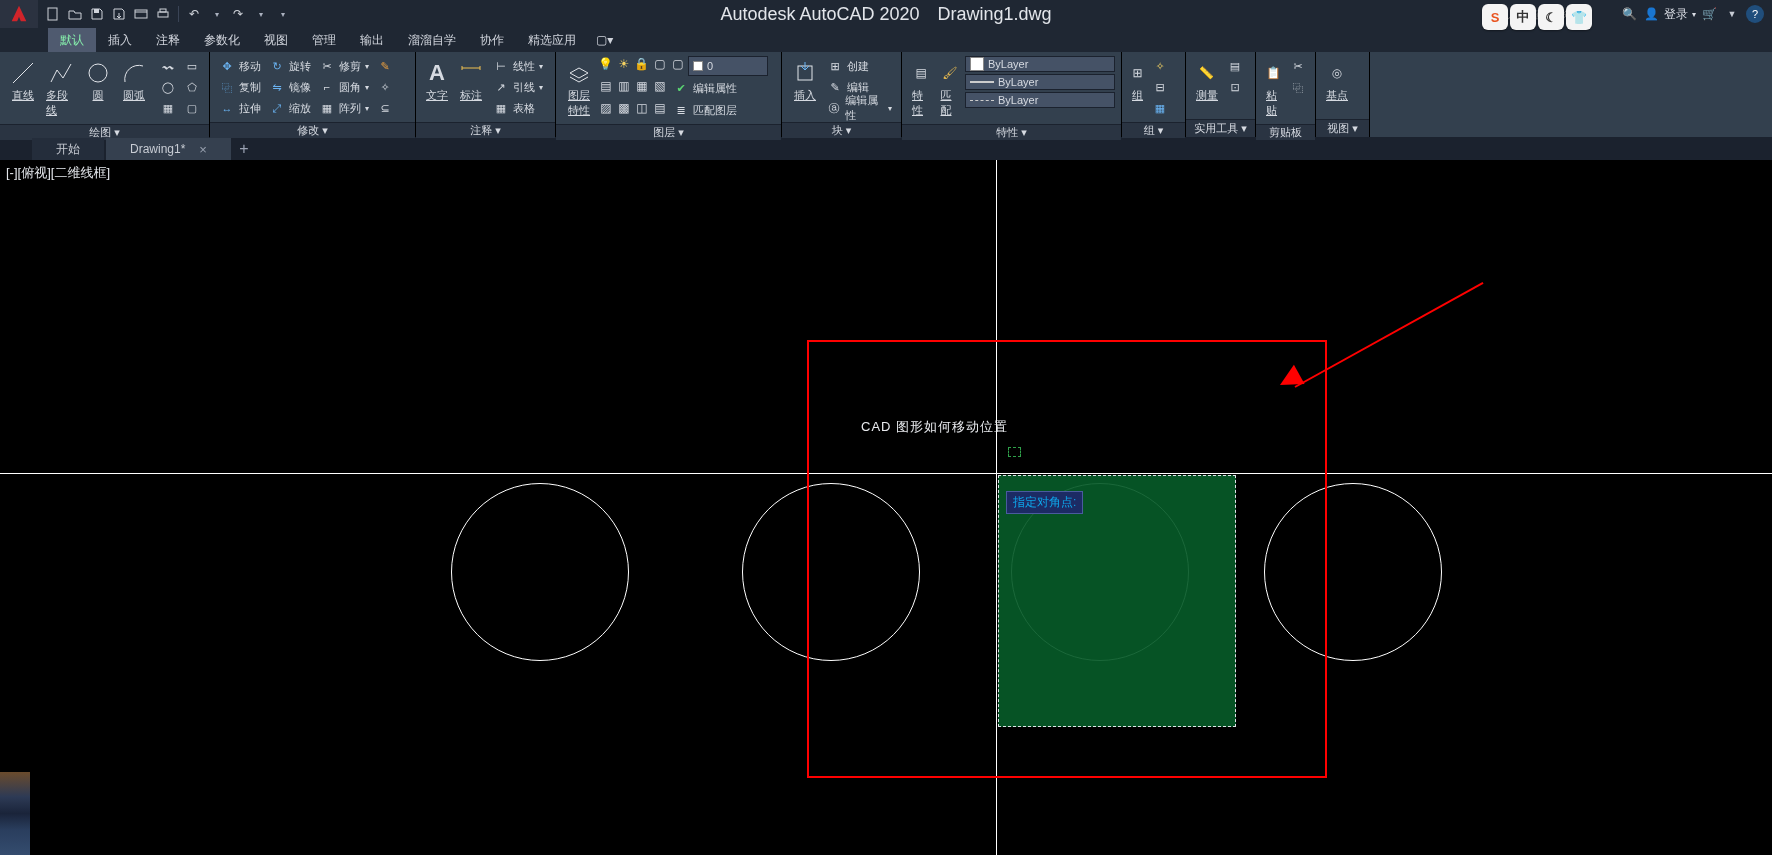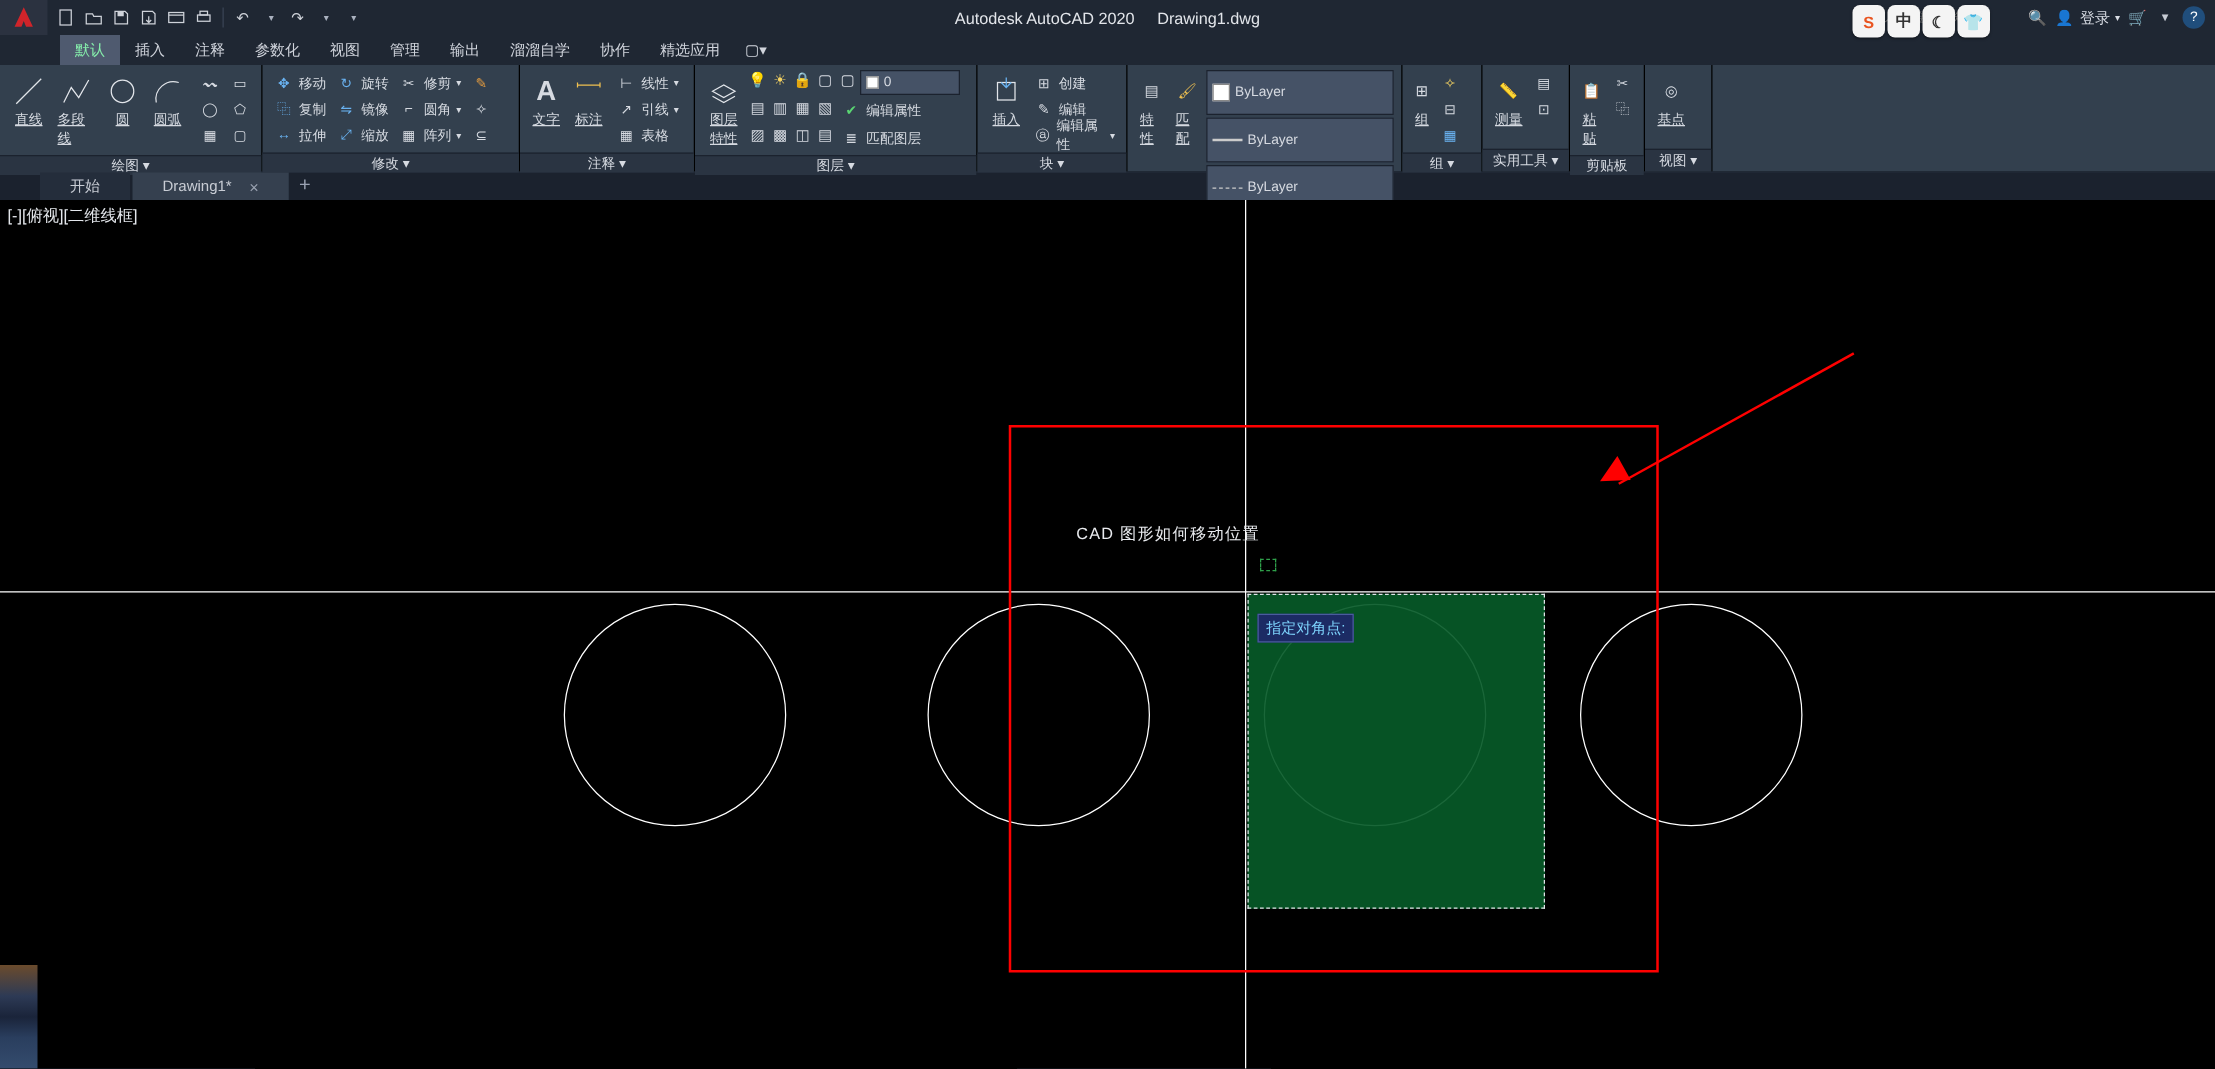--- a/index.html
+++ b/index.html
@@ -5,21 +5,21 @@
 * { margin: 0; padding: 0; box-sizing: border-box; font-family: "Microsoft YaHei", Arial, sans-serif; }
 body { background: #2b3240; color: #d4d8df; font-size: 12px; width: 1772px; height: 855px; overflow: hidden; position: relative; }
 
 
 .title-bar { height: 28px; background: #1f2733; display: flex; align-items: center; position: relative; }
 .app-logo { width: 38px; height: 28px; display: flex; align-items: center; justify-content: center; background: #2b3240; }
 .app-logo svg { width: 22px; height: 22px; }
 .qat { display: flex; align-items: center; gap: 4px; padding: 0 6px; }
 .qat .q { width: 18px; height: 18px; display: flex; align-items: center; justify-content: center; color: #cfd3da; cursor: pointer; }
 .qat .sep { width: 1px; height: 16px; background: #3a4456; margin: 0 2px; }
-.title-center { position: absolute; left: 50%; transform: translateX(-50%); color: #e2e5ea; display: flex; gap: 18px; font-size: 13px; }
+.title-center { position: absolute; left: 50%; transform: translateX(-50%); color: #e2e5ea; display: flex; gap: 18px; font-size: 18px; }
 .title-right { margin-left: auto; display: flex; align-items: center; gap: 6px; padding-right: 8px; }
 .search-hint { height: 18px; border: none; background: transparent; color: #98a3b6; font-size: 11px; width: 120px; font-style: italic; }
 .login-btn { display: flex; align-items: center; gap: 4px; color: #d9dde4; font-size: 12px; }
 .tr-ico { width: 16px; height: 16px; display: flex; align-items: center; justify-content: center; color: #c7ccd5; }
 .help-ico { width: 18px; height: 18px; border-radius: 50%; background: #204e7c; color: #fff; display: flex; align-items: center; justify-content: center; font-size: 11px; }
 
 
 .menu-row { height: 24px; background: #1f2733; display: flex; padding-left: 48px; }
 .menu-tab { padding: 0 12px; height: 24px; display: flex; align-items: center; color: #d0d4dc; font-size: 12px; cursor: pointer; }
 .menu-tab.active { background: #4f5a6f; color: #86efac; }
@@ -30,40 +30,40 @@
 .panel-body { flex: 1; display: flex; align-items: flex-start; padding: 4px 6px; gap: 2px; }
 .panel-title { height: 18px; text-align: center; color: #d6dae1; font-size: 11px; background: #2a3442; border-top: 1px solid #1b222e; display: flex; justify-content: center; align-items: center; gap: 4px; }
 .rbtn { display: flex; flex-direction: column; align-items: center; justify-content: center; cursor: pointer; padding: 2px 4px; color: #d6dae1; }
 .rbtn .rico { height: 30px; display: flex; align-items: center; justify-content: center; }
 .rbtn .rlabel { font-size: 11px; text-decoration: underline; }
 .sbtn { display: flex; align-items: center; gap: 4px; cursor: pointer; font-size: 11px; color: #d6dae1; height: 20px; padding: 0 3px; }
 .sico { width: 16px; height: 16px; display: flex; align-items: center; justify-content: center; }
 .col { display: flex; flex-direction: column; gap: 1px; }
 .dropdown-arrow::after { content: "▾"; font-size: 8px; margin-left: 2px; color: #aab1bf; }
 .layer-combo { width: 148px; height: 20px; background: #455266; border: 1px solid #1b222e; display: flex; align-items: center; padding: 0 4px; font-size: 11px; color: #d6dae1; gap: 4px; }
-.prop-combo { width: 150px; height: 36px; background: #455266; border: 1px solid #1b222e; display: flex; align-items: center; padding: 0 4px; font-size: 11px; color: #d6dae1; gap: 4px; }
+.prop-combo { width: 150px; height: 16px; background: #455266; border: 1px solid #1b222e; display: flex; align-items: center; padding: 0 4px; font-size: 11px; color: #d6dae1; gap: 4px; }
 .bylayer-sw { width: 14px; height: 14px; border: 1px solid #888; background: #fff; }
 .layer-sw { width: 10px; height: 10px; background: #fff; border: 1px solid #888; }
 
 
 .file-tabs { height: 22px; background: #1b222e; display: flex; align-items: center; padding-left: 32px; }
 .file-tab { padding: 0 24px; height: 22px; display: flex; align-items: center; font-size: 12px; color: #c8ccd4; background: #242d3b; margin-right: 2px; position: relative; }
 .file-tab.active { background: #35404f; }
 .file-tab .close-x { margin-left: 14px; color: #99a1b0; font-size: 13px; }
 .add-tab { width: 22px; height: 22px; display: flex; align-items: center; justify-content: center; color: #9aa2b2; font-size: 16px; }
 
 
 .canvas { position: absolute; top: 160px; left: 0; right: 0; bottom: 0; background: #000; overflow: hidden; }
 .vp-label { position: absolute; top: 4px; left: 6px; color: #e4e7ec; font-size: 13px; }
 .crosshair-v { position: absolute; top: 0; bottom: 0; width: 1px; background: #fff; }
 .crosshair-h { position: absolute; left: 0; right: 0; height: 1px; background: #fff; }
 .pick-mark { position: absolute; width: 13px; height: 10px; border: 1px dashed #2fa04a; }
 .circle { position: absolute; border: 1px solid #fff; border-radius: 50%; }
 .sel-rect { position: absolute; background: rgba(6, 90, 40, 0.92); border: 1px dashed #dfe3e8; }
-.tooltip { position: absolute; background: #1c2b64; color: #7dd3fc; font-size: 12px; padding: 2px 6px; border: 1px solid #4a5b9e; }
+.tooltip { position: absolute; background: #1c2b64; color: #0ea5e9; font-size: 12px; padding: 2px 6px; border: 1px solid #4a5b9e; }
 .red-box { position: absolute; border: 2px solid #ff0000; }
 
 
 .arrow-line { position: absolute; height: 2px; background: #ff0000; transform-origin: left center; }
 
 
 .watermark { position: absolute; right: 24px; bottom: 0; width: 354px; height: 126px; background: #3b6191; display: flex; align-items: center; justify-content: center; gap: 18px; padding: 8px 12px; }
 .wm-play { width: 54px; height: 54px; border: 4px solid #fff; border-radius: 12px; display: flex; align-items: center; justify-content: center; }
 .wm-play::after { content: ""; border-left: 18px solid #fff; border-top: 12px solid transparent; border-bottom: 12px solid transparent; margin-left: 4px; }
 .wm-text { color: #fff; display: flex; flex-direction: column; align-items: center; }

